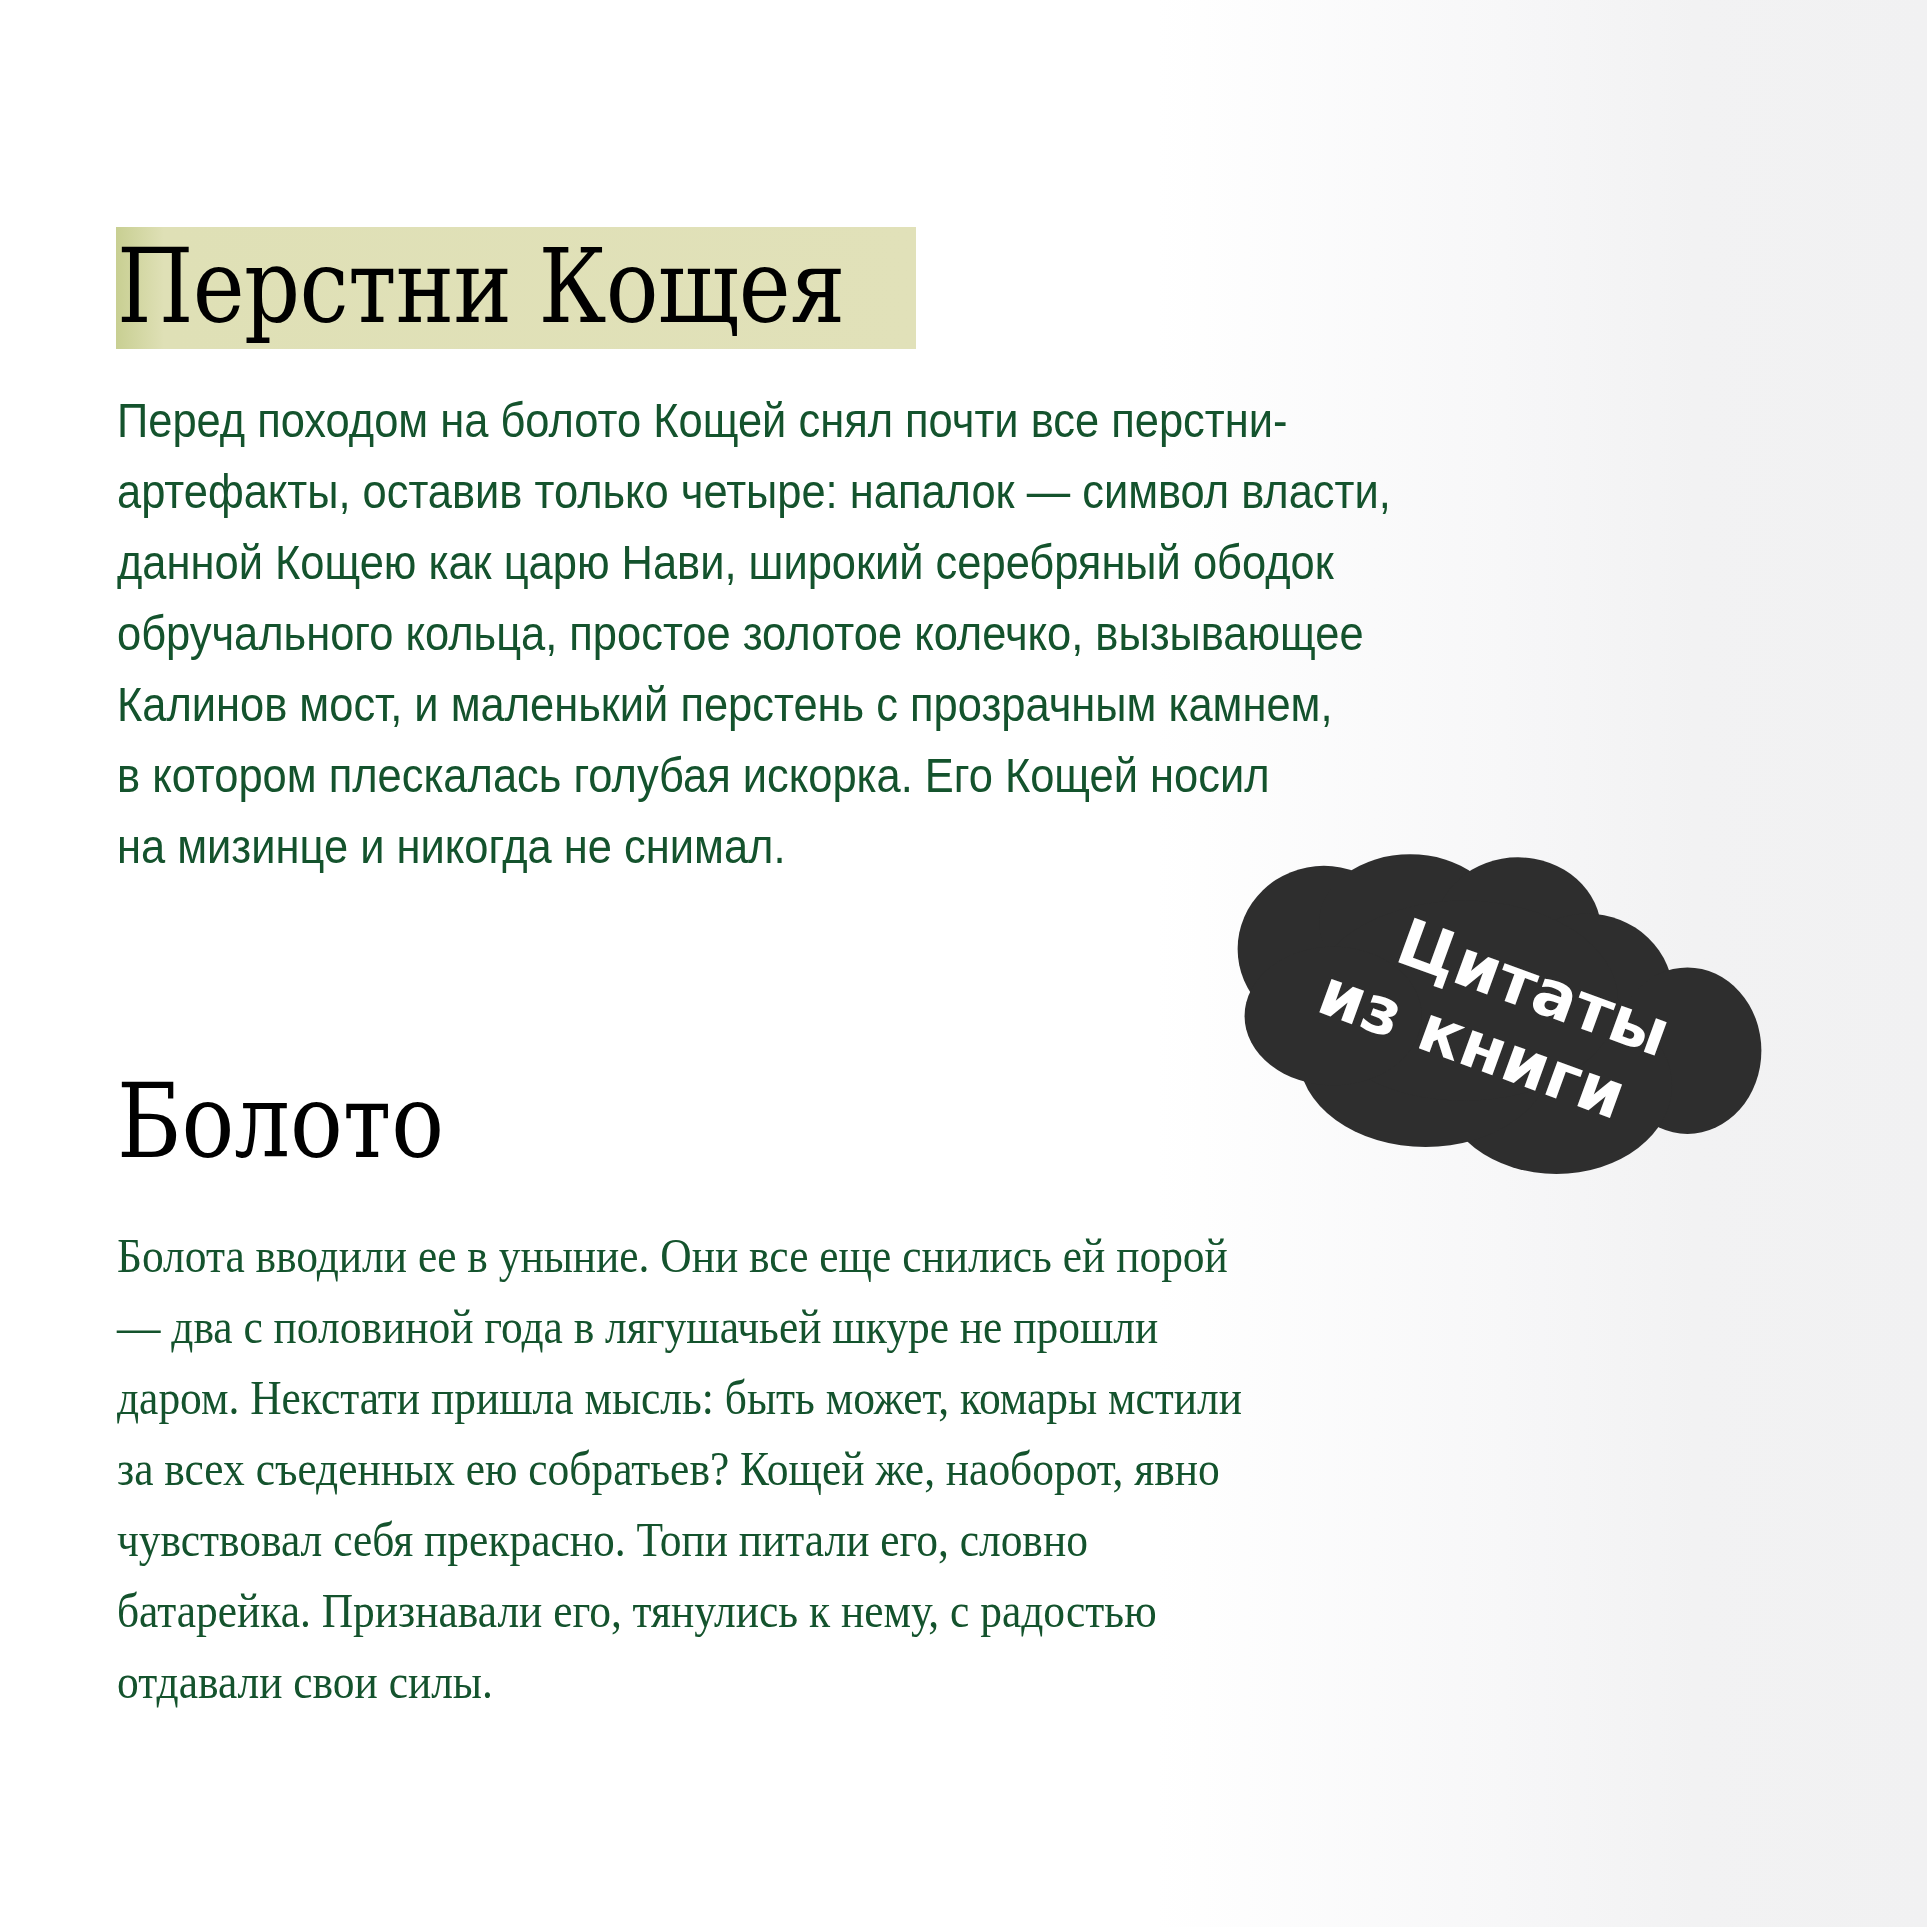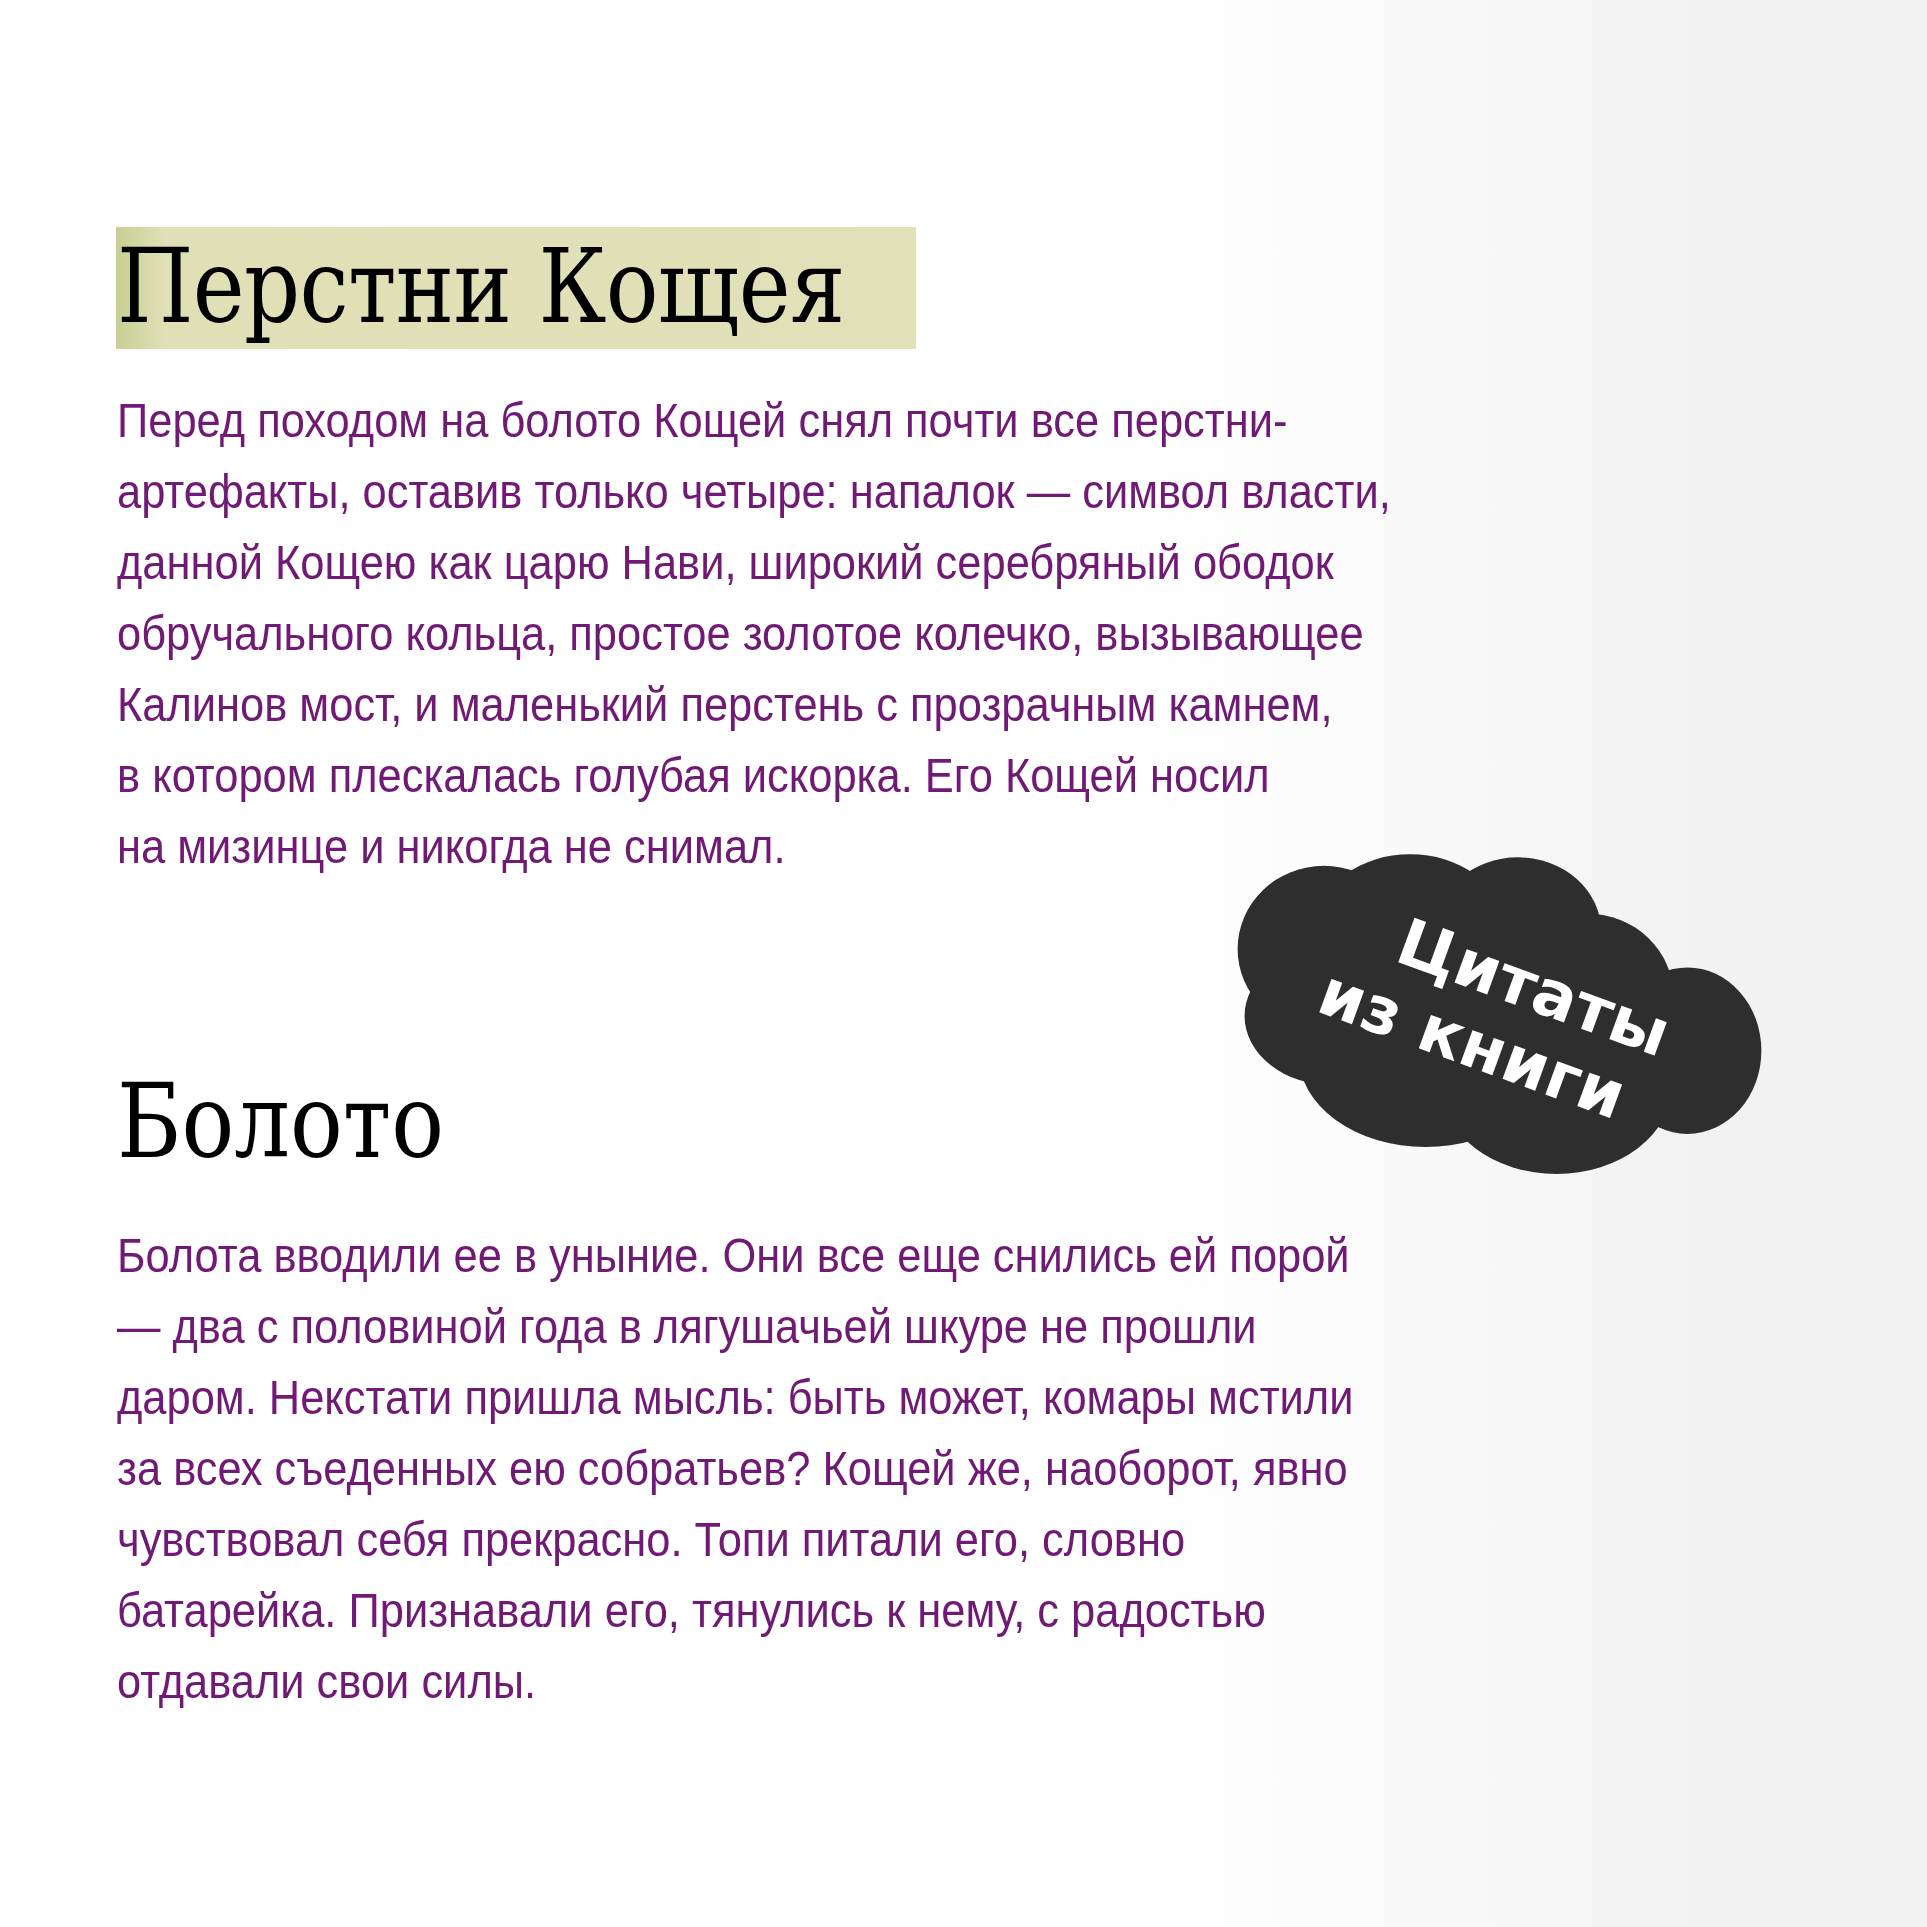--- a/index.html
+++ b/index.html
@@ -20,28 +20,28 @@
   }
   .h2 {
     position:absolute; left:117px; top:1060px;
     font-family:"DejaVu Serif", "Liberation Serif", serif;
     font-size:102px; line-height:123px; color:#000; white-space:nowrap;
     transform-origin:left top; transform:scaleX(0.86);
   }
   .para {
     position:absolute; left:117px;
     font-family:"Liberation Sans", sans-serif;
-    font-size:48px; color:#701a75;
+    font-size:48px; color:#14532d;
   }
   .para .line {
     display:block; height:71px; line-height:71px; white-space:nowrap;
     transform-origin:left center; transform:scaleX(0.905);
   }
   .p1 { top:385px; }
-  .p2 { top:1220px; }
+  .p2 { top:1220px;font-family:Liberation Serif, serif; }
 
   .badge { position:absolute; left:1233px; top:854px; width:533px; height:321px; }
   .badge svg { position:absolute; left:0; top:0; }
   .badge-text {
     position:absolute; left:0; top:0; width:533px; height:321px;
     display:flex; flex-direction:column; align-items:center; justify-content:center;
     font-family:"DejaVu Sans", sans-serif; font-weight:bold; color:#fff;
     font-size:65px; line-height:74px;
     transform:rotate(20deg);
   }

